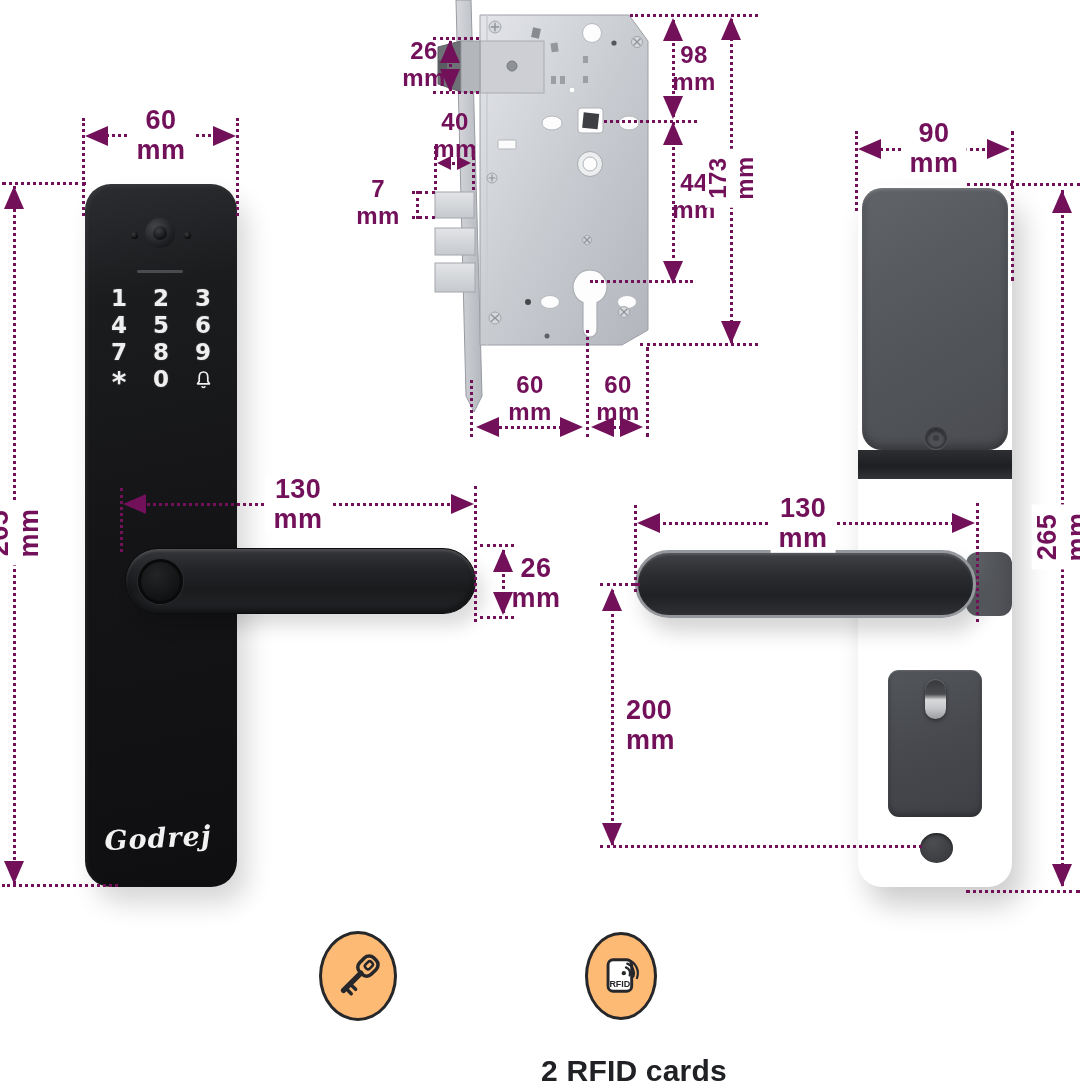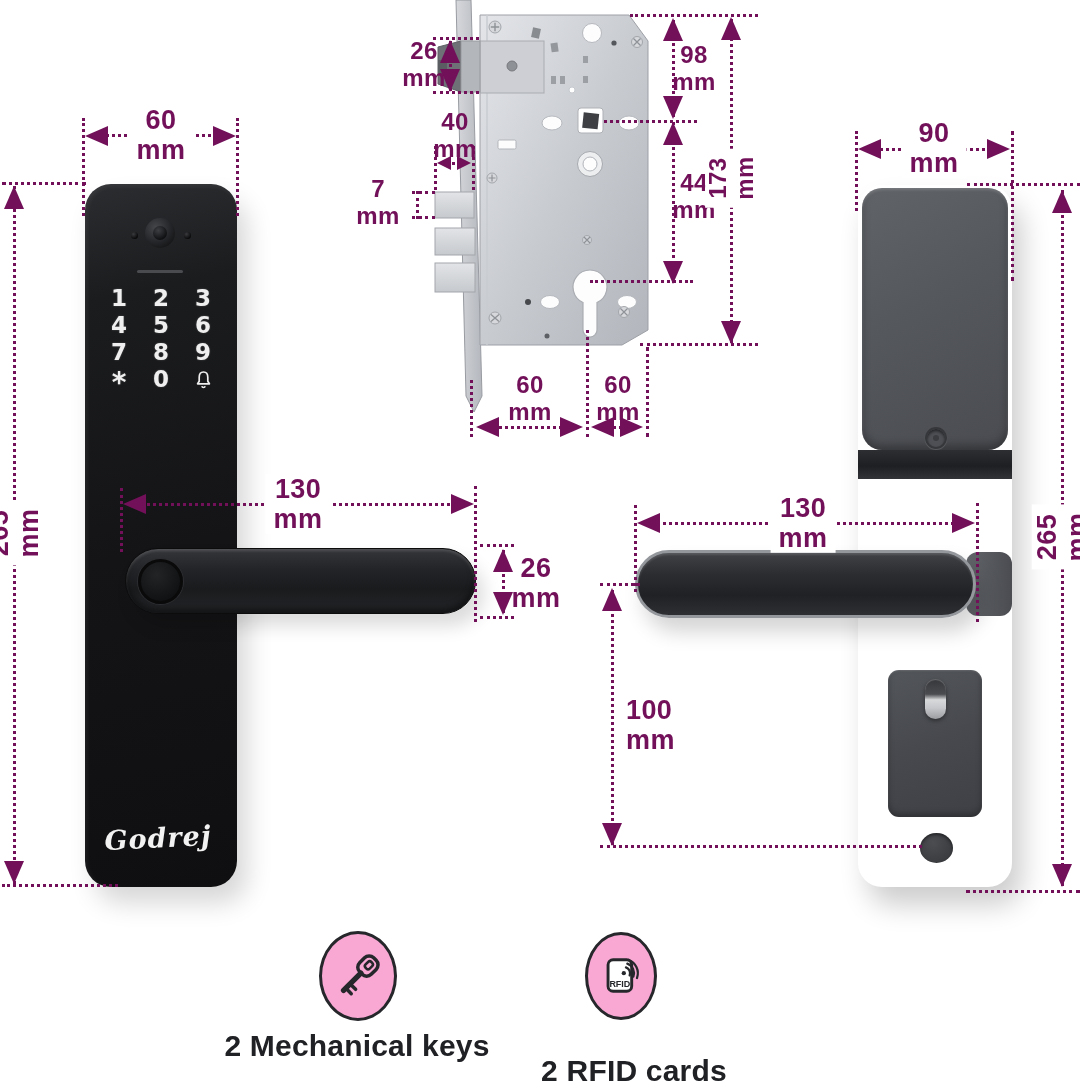--- a/index.html
+++ b/index.html
@@ -81,21 +81,21 @@
       box-shadow:0 2px 4px rgba(0,0,0,.40), inset 0 1px 1px rgba(255,255,255,.25);}
   .rear-oval{position:absolute;left:62px;top:648px;width:33px;height:30px;border-radius:50%;
       background:radial-gradient(circle at 40% 33%,#4b4d51,#3b3d40 68%,#333538 100%);
       box-shadow:inset 0 2px 3px rgba(0,0,0,.45), 0 1px 1px rgba(255,255,255,.22);}
   .rear-handle{position:absolute;left:635px;top:550px;width:341px;height:68px;border-radius:34px;
       border:3px solid #94979c;
       background:linear-gradient(180deg,#404247 0%,#2b2d30 34%,#202124 68%,#2d2f32 100%);
       box-shadow:8px 14px 20px rgba(0,0,0,.17), inset 0 2px 2px rgba(255,255,255,.12);}
 
   
-  .feat-circle{position:absolute;border:3.5px solid #26272b;border-radius:50%;background:#f9a8d4;}
+  .feat-circle{position:absolute;border:3.5px solid #26272b;border-radius:50%;background:#fdba74;}
   .feat-label{position:absolute;transform:translate(-50%,-50%);color:#202125;
       font-size:30px;font-weight:700;letter-spacing:.2px;white-space:nowrap;}
   .fsvg{position:absolute;left:50%;top:50%;transform:translate(-50%,-50%);}
 
   svg{display:block;}
 </style>
 </head>
 <body>
 
 <div id="canvas">
@@ -350,35 +350,34 @@
     <div class="ah r" style="left:952px;top:513px;"></div>
     <div class="dlbl big bgw" style="left:803px;top:523px;">130 mm</div>
   </div>
 
   <div class="dg">
     <div class="dh" style="left:600px;top:583px;width:40px;"></div>
     <div class="dh" style="left:600px;top:845px;width:322px;"></div>
     <div class="dv" style="left:611px;top:590px;height:255px;"></div>
     <div class="ah u" style="left:602px;top:588px;"></div>
     <div class="ah d" style="left:602px;top:823px;"></div>
-    <div class="dlbl big la" style="left:626px;top:725px;">100
+    <div class="dlbl big la" style="left:626px;top:725px;">200
 mm</div>
   </div>
 
   <div class="feat-circle" style="left:319px;top:931px;width:78px;height:90px;">
     <svg class="fsvg" width="56" height="56" viewBox="0 0 48 48" fill="none" stroke="#26272b" stroke-linecap="round" stroke-linejoin="round">
       <g transform="rotate(45 24 24)">
         <rect x="17" y="3.5" width="14" height="17" rx="5.5" stroke-width="3"></rect>
         <rect x="21.6" y="7.4" width="5" height="7" rx="2" stroke-width="2.2"></rect>
         <path d="M24 20.5 V41.5" stroke-width="4.6"></path>
         <path d="M26.2 33.5 H30.6 M26.2 38.8 H30.6" stroke-width="3"></path>
       </g>
     </svg>
   </div>
-  <div class="feat-label" style="left:357px;top:1046px;">2 Mechanical keys</div>
 
   <div class="feat-circle" style="left:585px;top:932px;width:72px;height:88px;">
     <svg class="fsvg" width="54" height="54" viewBox="0 0 48 48" fill="none" stroke="#26272b" stroke-linecap="round" stroke-linejoin="round">
       <rect x="12.5" y="9.5" width="21" height="28" rx="4.5" stroke-width="2.6" fill="#fff"></rect>
       <circle cx="26.5" cy="21.5" r="1.9" fill="#26272b" stroke="none"></circle>
       <path d="M28.4 16.3 A5.5 5.5 0 0 1 31.7 23.4" stroke-width="2"></path>
       <path d="M29.6 13.0 A9 9 0 0 1 35.0 24.6" stroke-width="2"></path>
       <path d="M30.8 9.8 A12.5 12.5 0 0 1 38.2 25.8" stroke-width="2"></path>
       <text x="23" y="33.6" text-anchor="middle" font-family="Liberation Sans, sans-serif" font-size="8" font-weight="bold" fill="#26272b" stroke="none">RFID</text>
     </svg>

